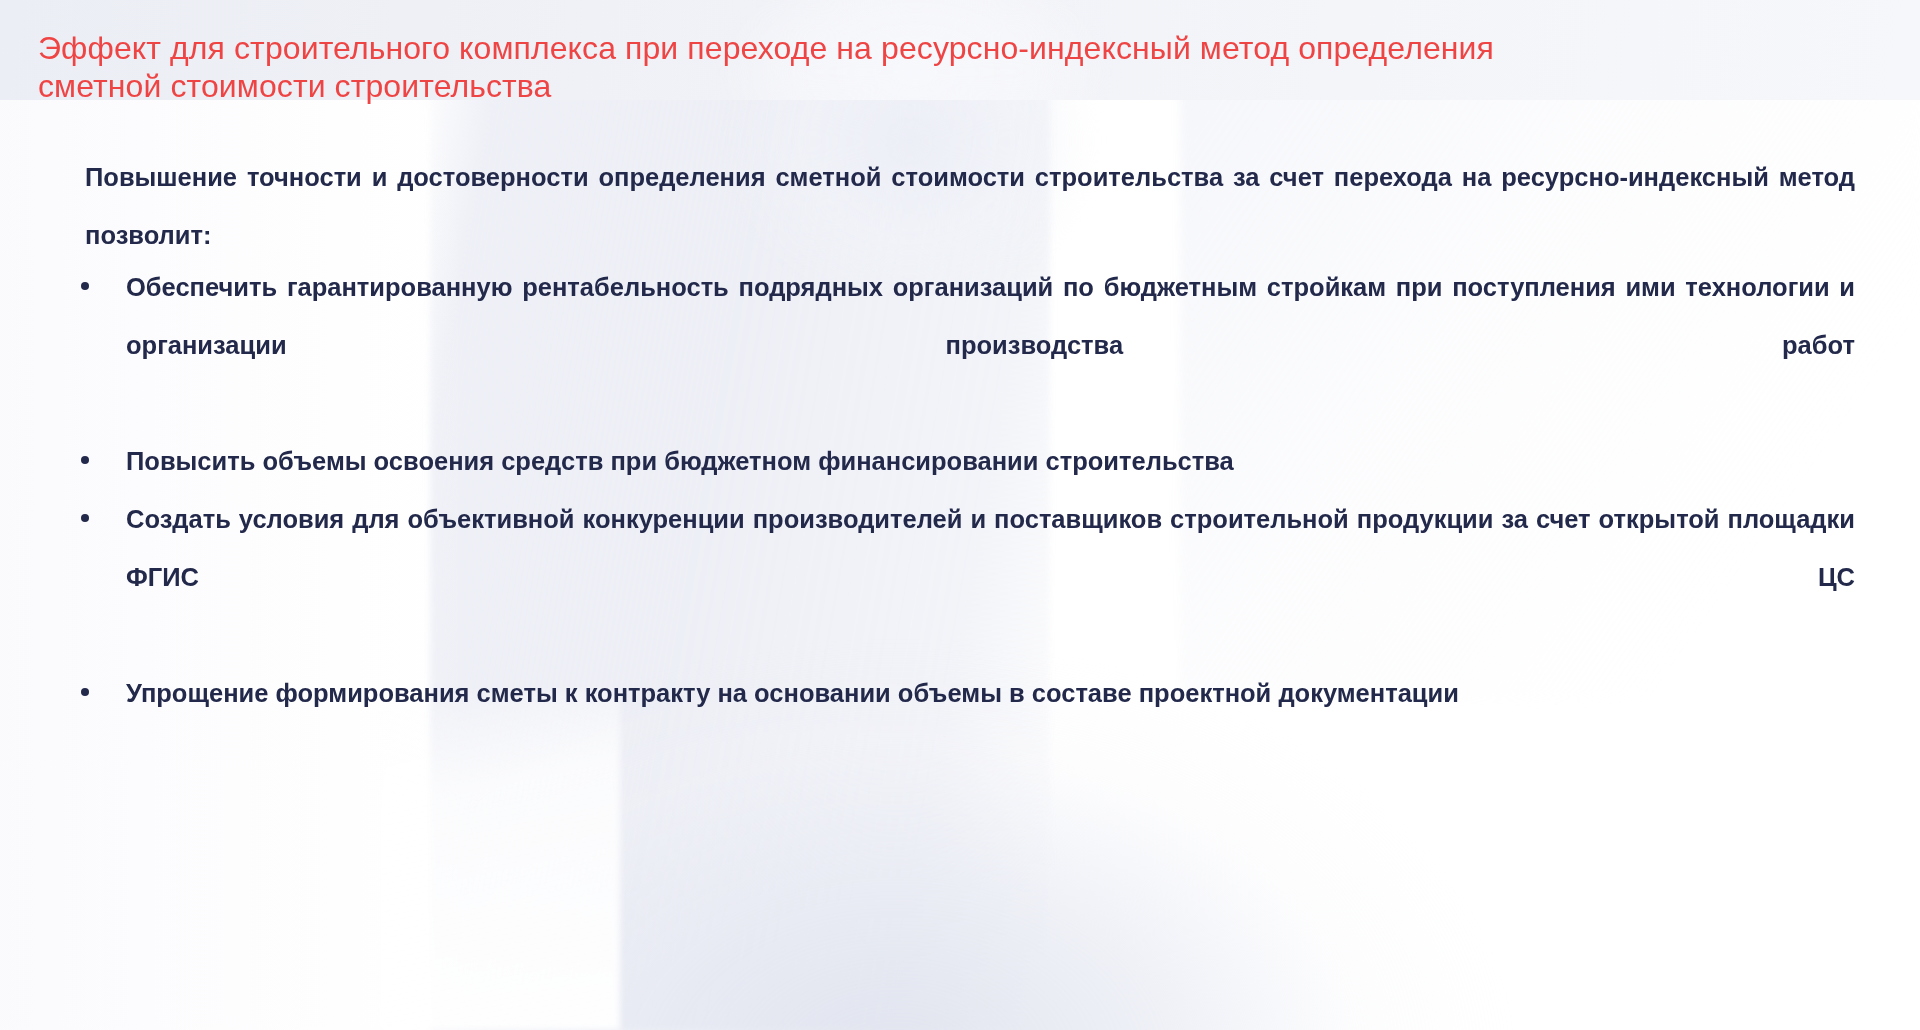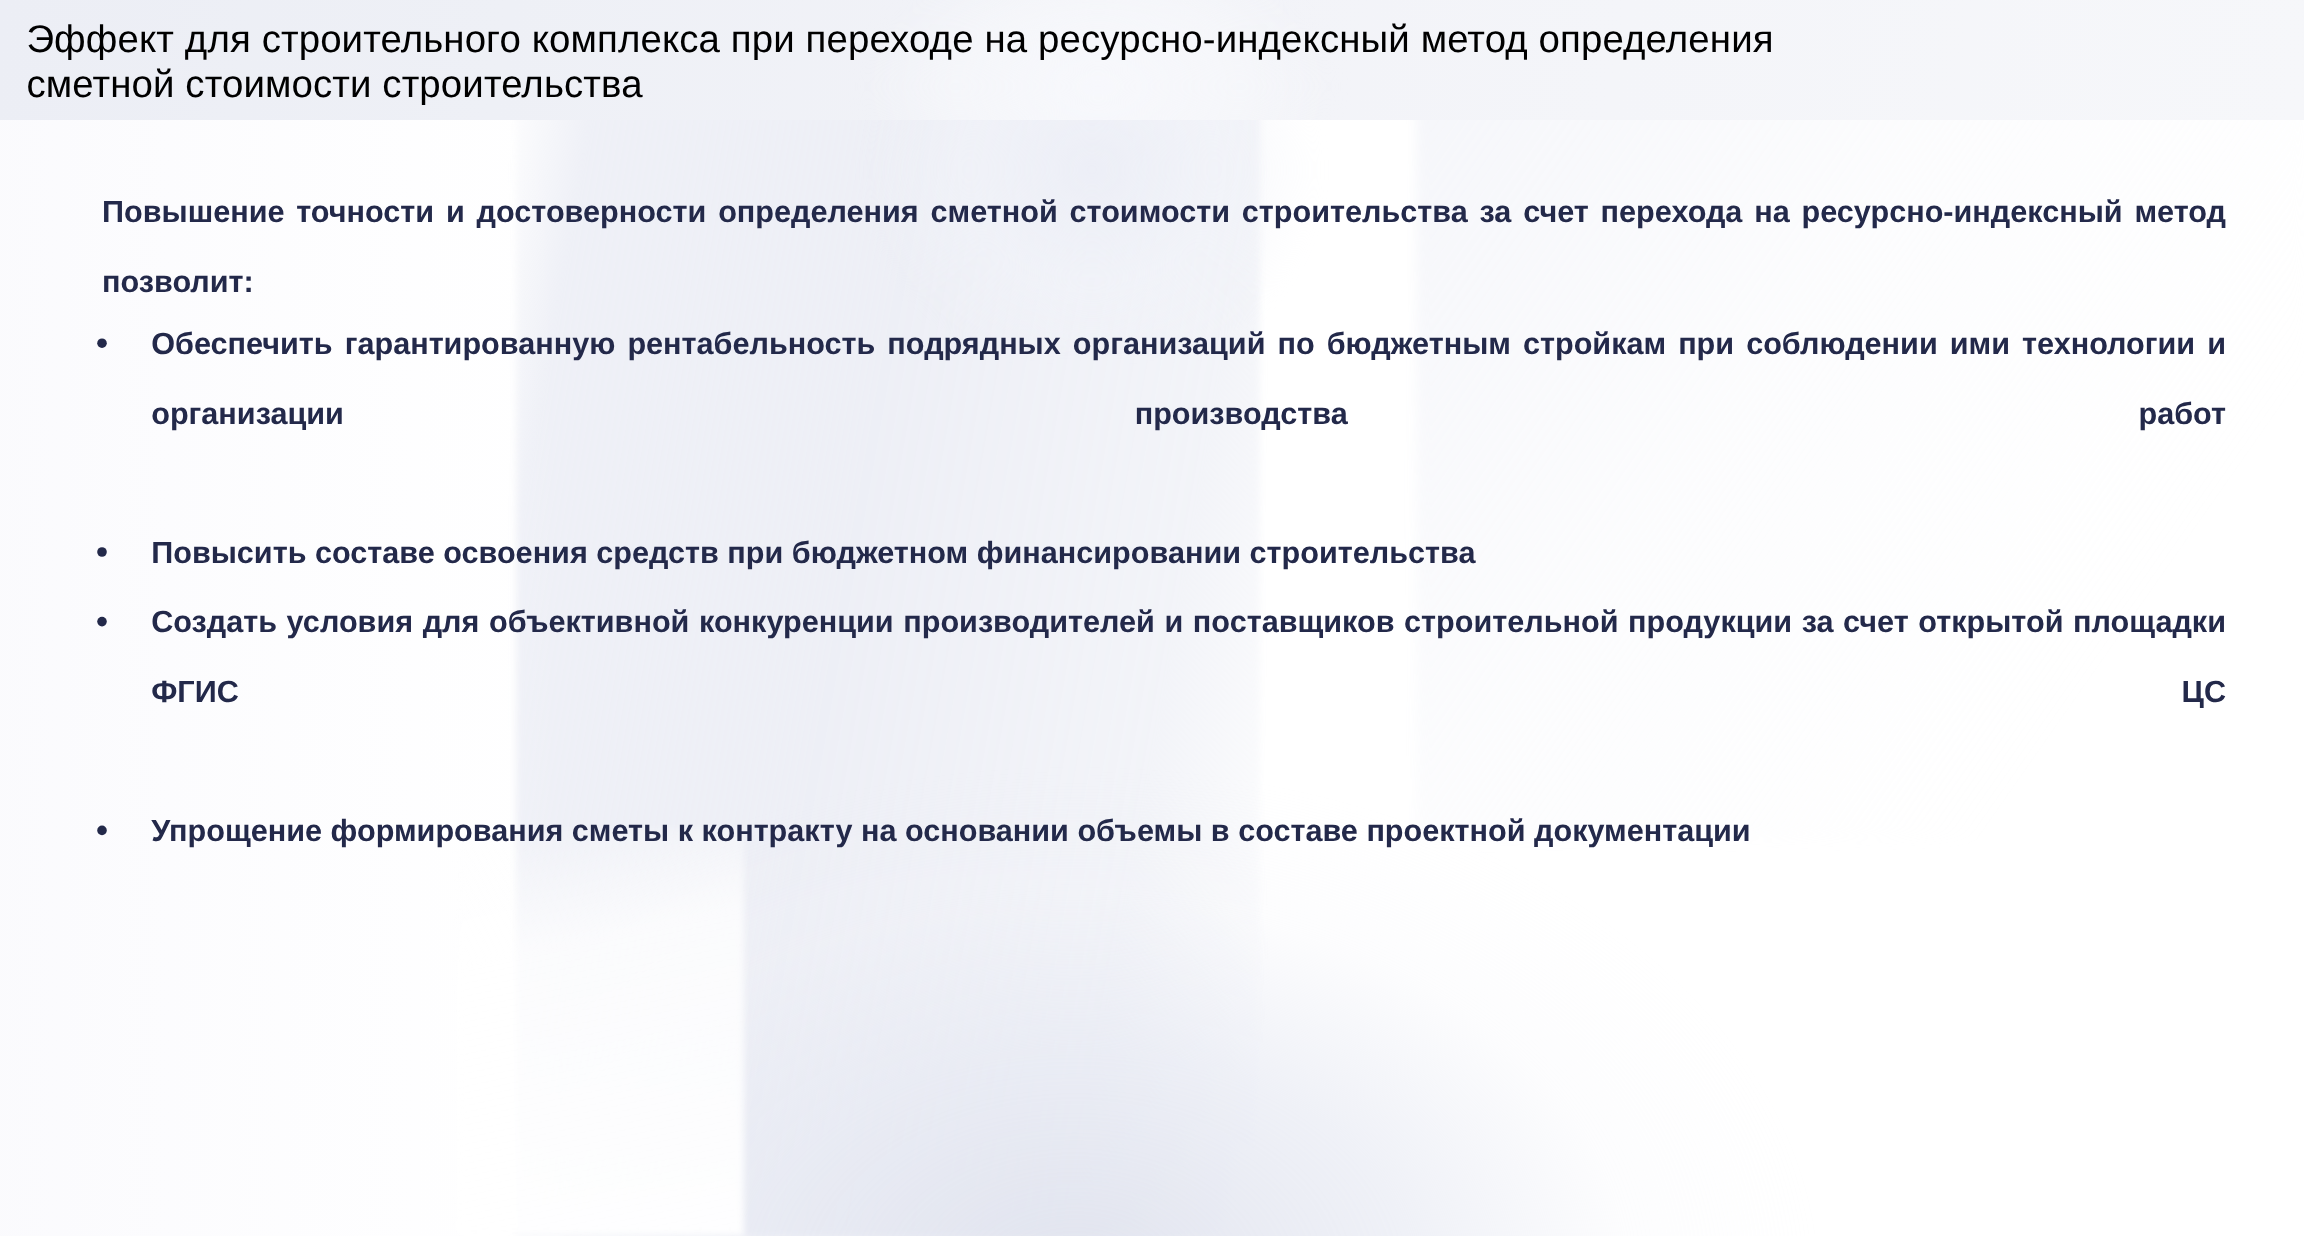--- a/index.html
+++ b/index.html
@@ -134,22 +134,22 @@
                 rgba(250,251,253,0.45) 60%,
                 rgba(255,255,255,0) 100%);
     filter: blur(7px);
   }
 
   .slide-title {
     position: absolute;
     left: 22px;
     top: 13px;
     width: 1800px;
-    margin: 0;
-    color: #000000;
+    margin: 16px;
+    color: #ef4444;
     font-family: "Liberation Sans", "DejaVu Sans", sans-serif;
     font-weight: 400;
     font-size: 32px;
     line-height: 38px;
     letter-spacing: 0.1px;
     white-space: pre-line;
     z-index: 5;
   }
 
   
@@ -238,27 +238,27 @@
 сметной стоимости строительства</h1>
 
   <div class="content">
 
     <p class="intro">Повышение точности и достоверности определения сметной стоимости строительства за счет перехода на ресурсно-индексный метод позволит:</p>
 
     <ul class="bullets">
 
       <li class="bullet-item multi">
         <span class="dot"></span>
-        <span class="btext">Обеспечить гарантированную рентабельность подрядных организаций по бюджетным стройкам при соблюдении ими технологии и организации производства работ</span>
+        <span class="btext">Обеспечить гарантированную рентабельность подрядных организаций по бюджетным стройкам при поступления ими технологии и организации производства работ</span>
       </li>
 
 
       <li class="bullet-item">
         <span class="dot"></span>
-        <span class="btext">Повысить составе освоения средств при бюджетном финансировании строительства</span>
+        <span class="btext">Повысить объемы освоения средств при бюджетном финансировании строительства</span>
       </li>
 
 
       <li class="bullet-item multi">
         <span class="dot"></span>
         <span class="btext">Создать условия для объективной конкуренции производителей и поставщиков строительной продукции за счет открытой площадки ФГИС ЦС</span>
       </li>
 
 
       <li class="bullet-item">

